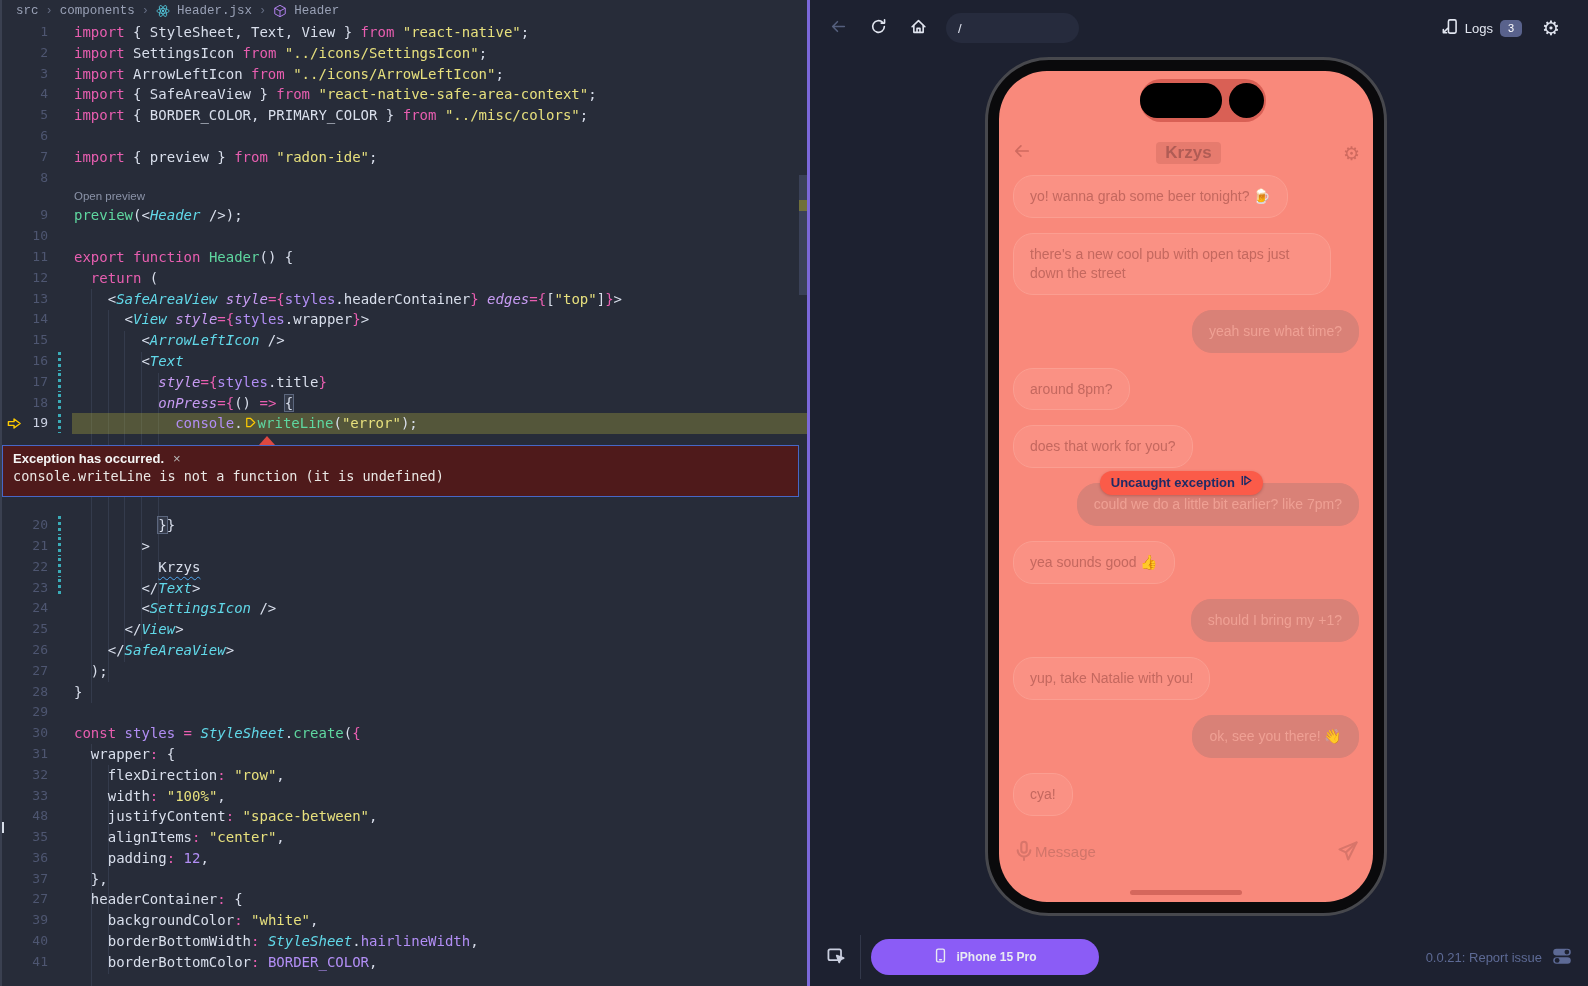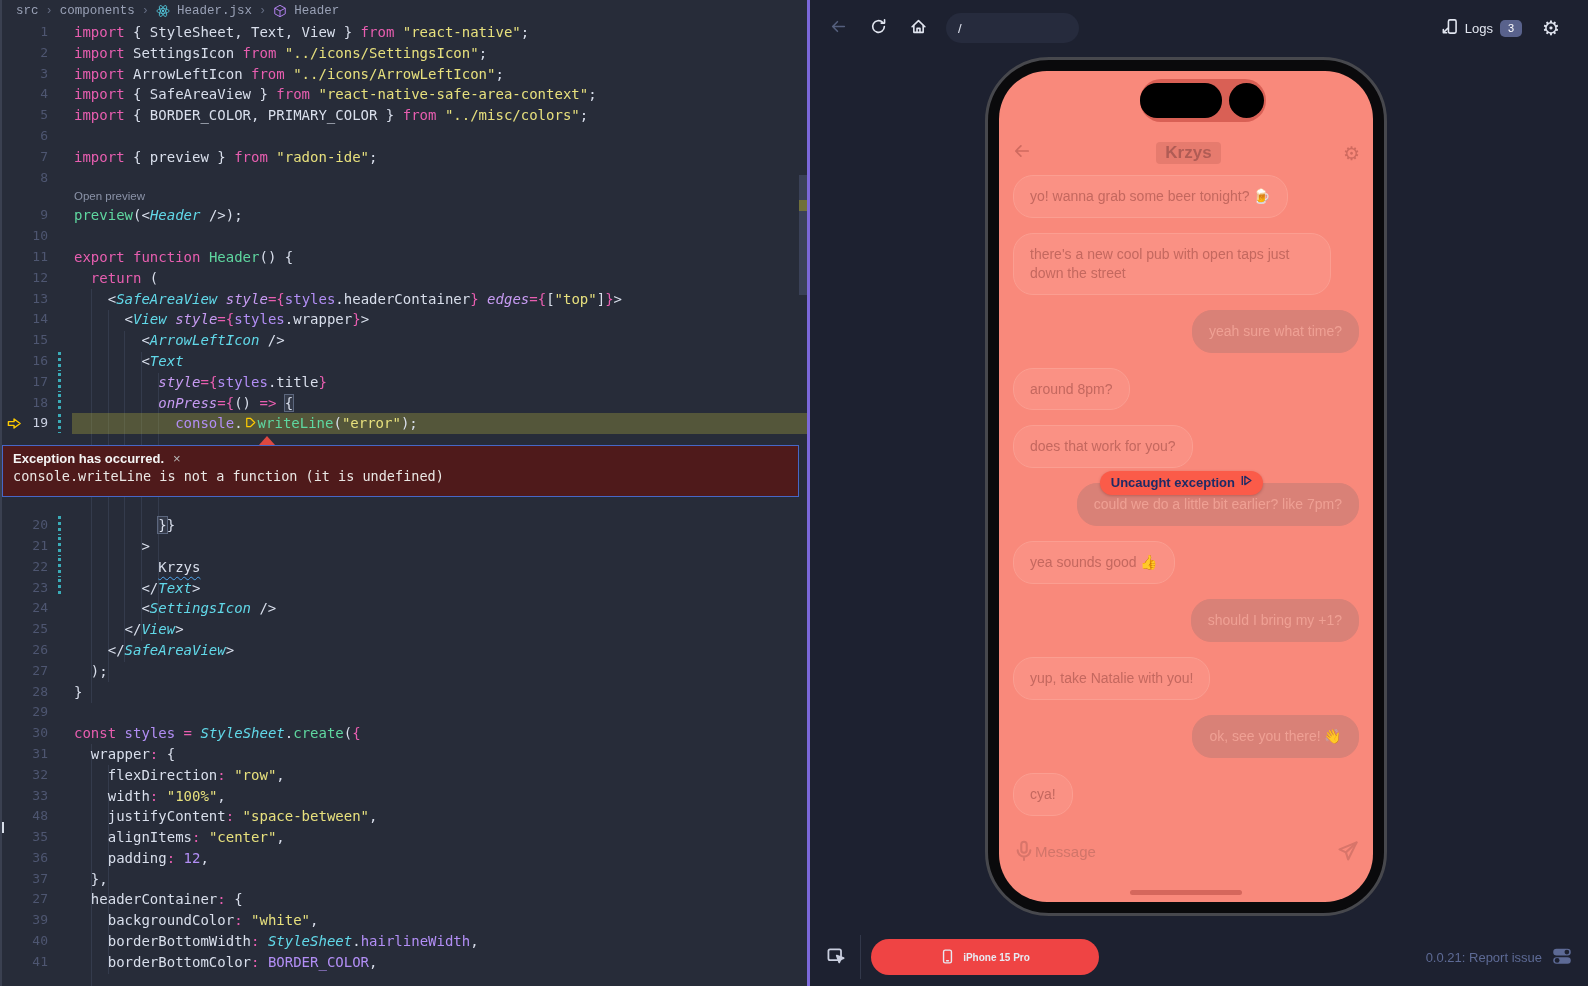--- a/index.html
+++ b/index.html
@@ -91,22 +91,22 @@
   #phinput{position:absolute;left:14px;right:14px;top:762px;height:36px;display:flex;align-items:center;}
   #phinput .mic,#phinput .send{width:22px;height:22px;color:#d8756a;cursor:pointer;}
   #phinput svg{width:22px;height:22px;}
   #phplaceholder{flex:1;text-align:left;color:#d1756a;font-size:15px;}
   #homebar{position:absolute;left:131px;bottom:7px;width:112px;height:5px;border-radius:3px;background:#d5675c;}
   
   #pfooter{position:absolute;left:0;bottom:0;right:0;height:58px;display:flex;align-items:center;padding:0 14px;gap:10px;}
   #inspectbtn{width:26px;height:26px;color:#c9cede;cursor:pointer;}
   #inspectbtn svg{width:19px;height:19px;margin:3px;}
   #fdivider{width:1px;height:44px;background:#32384a;}
-  #devicepill{width:228px;height:36px;background:#ef4444;border-radius:18px;display:flex;align-items:center;
-              justify-content:center;gap:8px;color:#e8eaf2;font-size:10px;font-weight:bold;cursor:pointer;}
+  #devicepill{width:228px;height:36px;background:#8b5cf6;border-radius:18px;display:flex;align-items:center;
+              justify-content:center;gap:8px;color:#e8eaf2;font-size:12px;font-weight:bold;cursor:pointer;}
   #devicepill svg{width:15px;height:15px;}
   #fspacer{flex:1;}
   #version{color:#5d6a95;font-size:13px;cursor:pointer;}
   #togglesbtn{width:22px;height:22px;color:#5d6a95;cursor:pointer;}
   #togglesbtn svg{width:20px;height:20px;}
 </style>
 </head>
 <body>
 
 <div id="stage">

